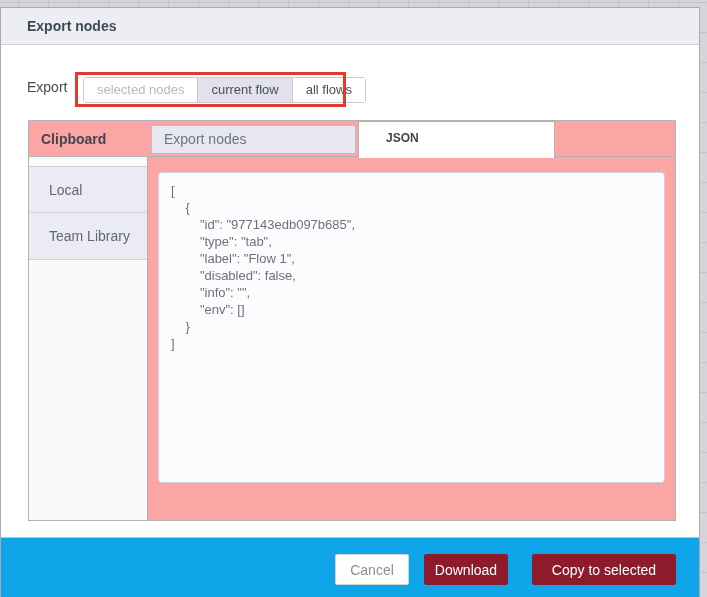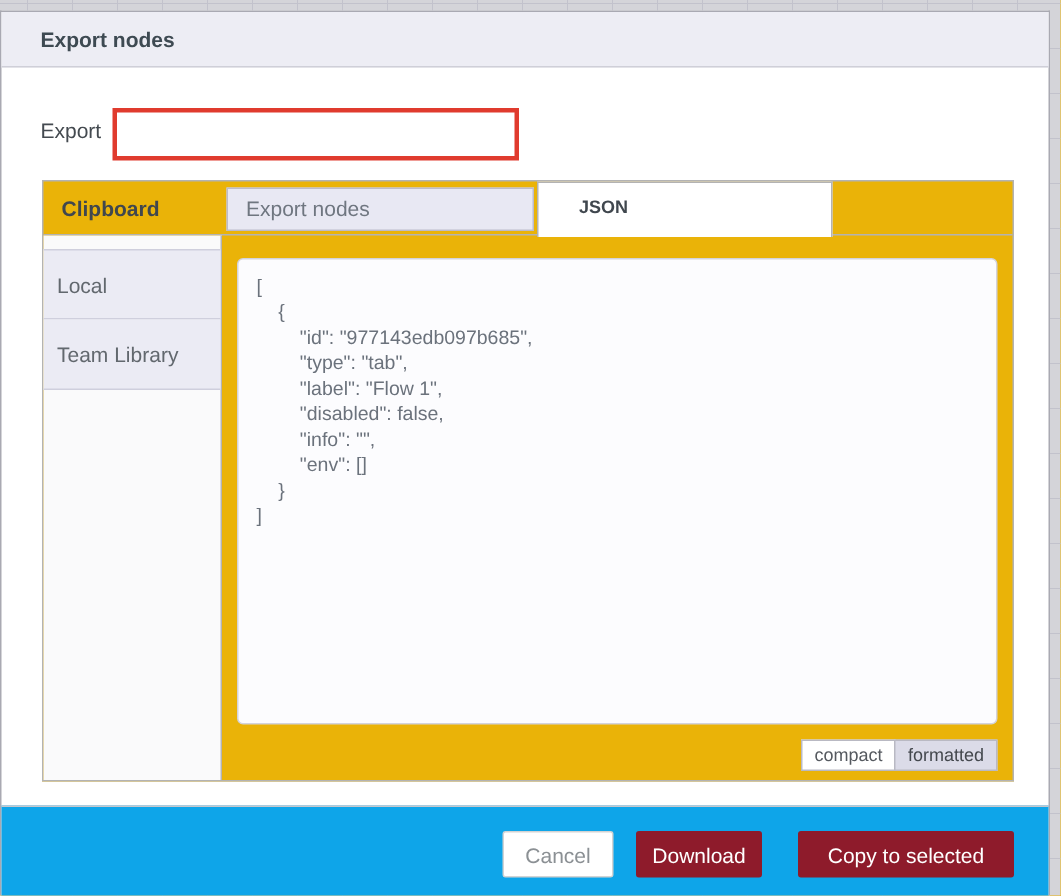--- a/index.html
+++ b/index.html
@@ -45,21 +45,21 @@
   .scope-btn:last-child { border-right: none; }
   .scope-btn.disabled { color: #b8b8c1; }
   .scope-btn.selected { background: #e2e2ef; }
   .annotation-box {
     position: absolute; left: 74px; top: 64px; width: 271px; height: 35px;
     border: 3px solid #e03b2e; pointer-events: none; z-index: 5;
   }
   
   .library-box {
     position: absolute; left: 27px; top: 112px; width: 648px; height: 401px;
-    border: 1px solid #b3b3b3; background: #eab308;
+    border: 1px solid #b3b3b3; background: #fca5a5;
   }
   .tab-row {
     position: absolute; left: 0; top: 0; width: 100%; height: 36px;
     border-bottom: 1px solid #b3b3b3;
   }
   .clipboard-label {
     position: absolute; left: 12px; top: 0; line-height: 36px;
     font-size: 14px; font-weight: bold; color: #40474e;
   }
   .tab-inactive {
@@ -74,21 +74,21 @@
     font-size: 12px; font-weight: bold; color: #40474e;
     padding-left: 27px; line-height: 33px; z-index: 2; cursor: pointer;
   }
   .sidebar {
     position: absolute; left: 0; top: 36px; bottom: 0; width: 119px;
     background: #fafafb; border-right: 1px solid #b3b3b3;
   }
   .sidebar-item {
     width: 100%; height: 47px; background: #ebebf4;
     border-bottom: 1px solid #cfcfdd;
-    font-size: 14px; color: #62686e; padding-left: 9px; line-height: 46px;
+    font-size: 14px; color: #62686e; padding-left: 20px; line-height: 46px;
     cursor: pointer;
   }
   .sidebar-item:first-child { margin-top: 9px; border-top: 1px solid #cfcfdd; }
   .json-editor {
     position: absolute; left: 129px; top: 51px; width: 507px; height: 311px;
     background: #fcfcfe; border: 1px solid #d3d3dc; border-radius: 4px;
     font-family: "Liberation Sans", sans-serif;
     font-size: 13px; line-height: 17px; color: #6b727c;
     padding: 9px 12px; white-space: pre; overflow: hidden;
   }
@@ -125,20 +125,25 @@
 <body>
 
 <div class="dialog">
 
   <div class="dialog-header">
     <span class="dialog-title">Export nodes</span>
   </div>
 
   <span class="export-label">Export</span>
 
+  <div class="scope-group">
+    <button class="scope-btn disabled">selected nodes</button>
+    <button class="scope-btn selected">current flow</button>
+    <button class="scope-btn">all flows</button>
+  </div>
 
   <div class="annotation-box"></div>
 
   <div class="library-box">
 
     <div class="tab-row">
       <span class="clipboard-label">Clipboard</span>
       <div class="tab-inactive">Export nodes</div>
       <div class="tab-active">JSON</div>
     </div>
@@ -152,24 +157,20 @@
     {
         "id": "977143edb097b685",
         "type": "tab",
         "label": "Flow 1",
         "disabled": false,
         "info": "",
         "env": []
     }
 ]</div>
 
-    <div class="format-toggle">
-      <button class="fmt-btn">compact</button>
-      <button class="fmt-btn selected">formatted</button>
-    </div>
 
   </div>
 
   <div class="dialog-footer">
     <button class="btn btn-secondary">Cancel</button>
     <button class="btn btn-primary btn-download">Download</button>
     <button class="btn btn-primary btn-copy">Copy to selected</button>
   </div>
 
 </div>

